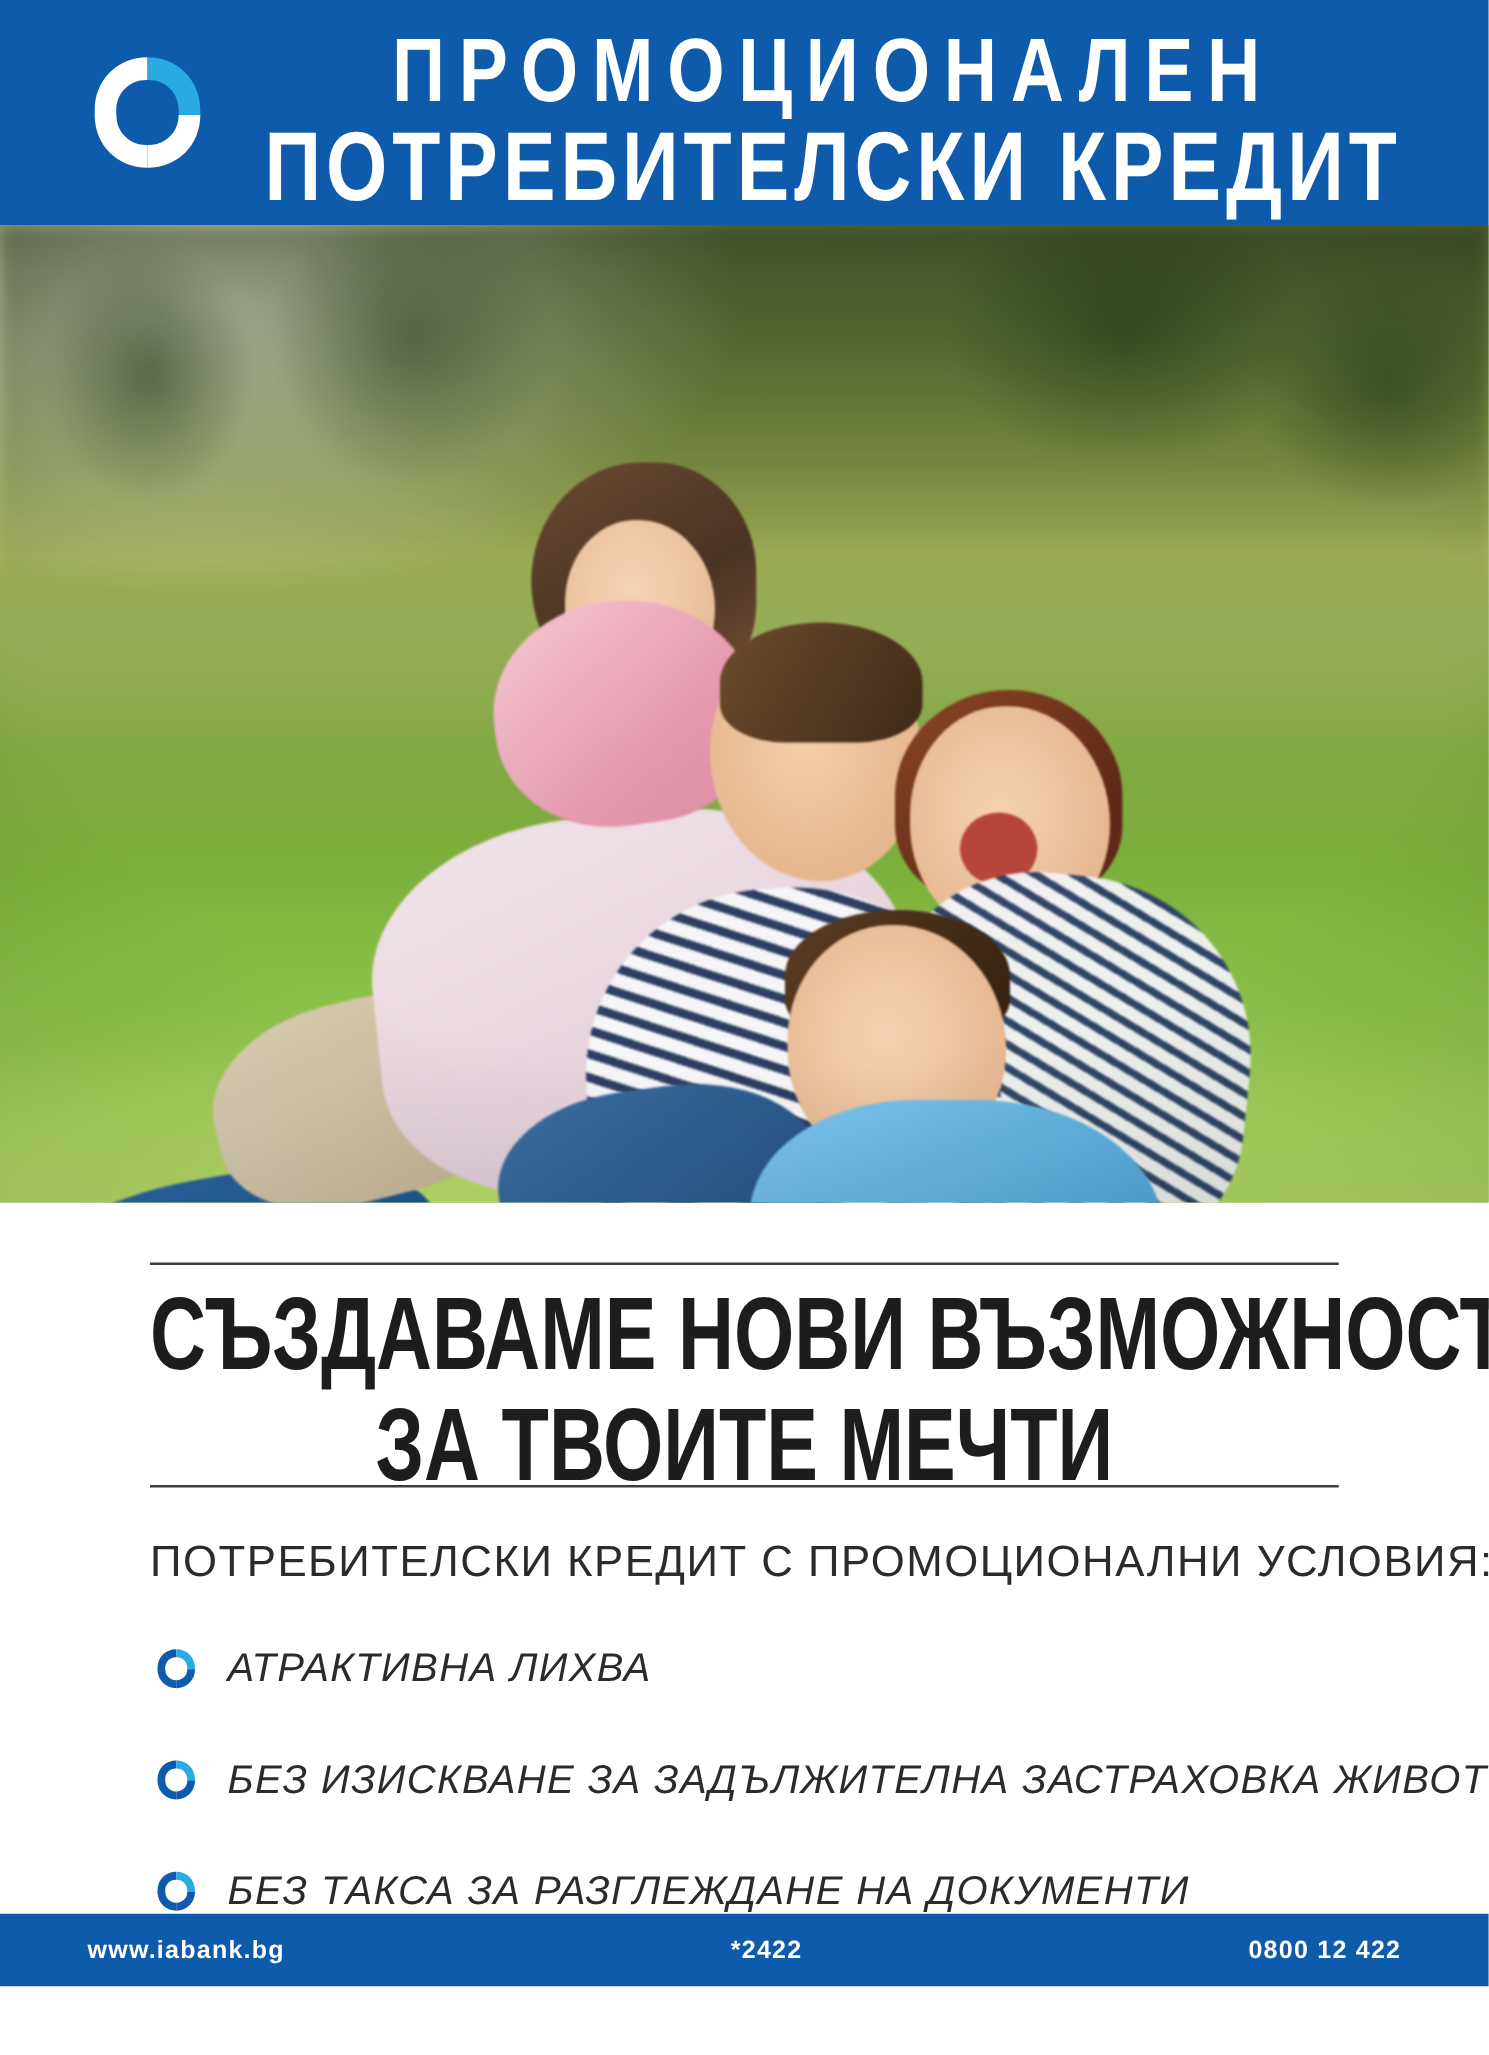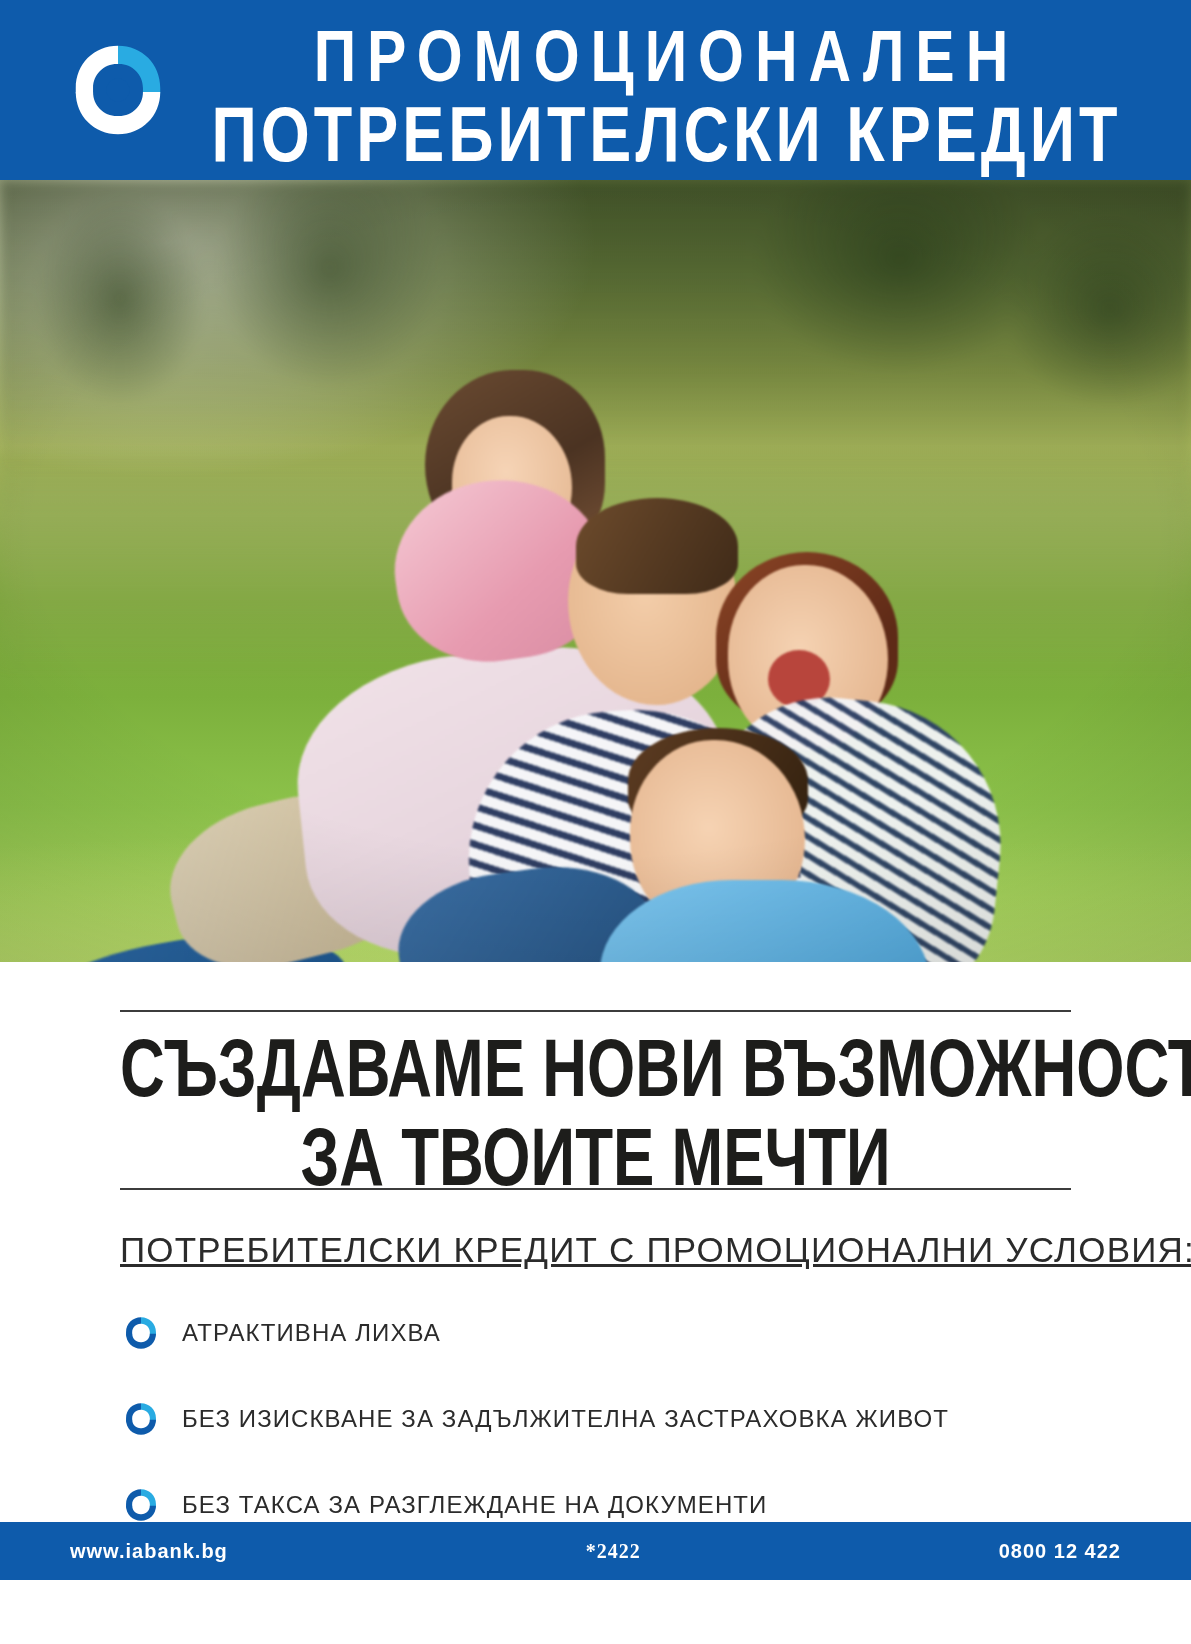--- a/index.html
+++ b/index.html
@@ -255,60 +255,60 @@
     transform-origin: center top;
     white-space: nowrap;
   }
   .subhead {
     text-align: center;
     font-size: 35px;
     color: #2b2b2b;
     letter-spacing: 1.2px;
     margin-top: 40px;
     white-space: nowrap;
-    text-decoration: underline;
   }
   .bullets {
     margin-top: 46px;
     padding-left: 4px;
   }
   .bullet {
     display: flex;
     align-items: center;
     margin-bottom: 52px;
   }
   .bullet:last-child { margin-bottom: 0; }
   .bullet-icon {
     width: 34px; height: 34px;
     flex: 0 0 auto;
     margin-right: 24px;
   }
   .bullet-icon svg { display: block; width: 34px; height: 34px; }
   .bullet-text {
-    font-size: 24px;
+    font-size: 32px;
     color: #2b2b2b;
     letter-spacing: 1.1px;
     white-space: nowrap;
+    font-style: italic;
   }
 
   
   .footer {
     flex: 0 0 auto;
     height: 58px;
     background: #0e5bab;
     display: flex;
     align-items: center;
     justify-content: space-between;
     padding: 0 70px;
     color: #ffffff;
     font-size: 20px;
     font-weight: bold;
     letter-spacing: 1px;
   }
-  .footer-mid { flex: 0 0 auto; font-family: Liberation Serif, serif; }
+  .footer-mid { flex: 0 0 auto; }
 </style>
 </head>
 <body>
 
 <div class="poster">
 
   <div class="header">
     <div class="logo-mark">
       <svg viewBox="0 0 100 100" aria-hidden="true">
         <path d="M50 4 C25 4 6 23 6 48 L6 52 C6 60 12 66 20 66 L24 66 L24 48 C24 34 35 23 49 23 L50 23 Z" fill="#ffffff"></path>

